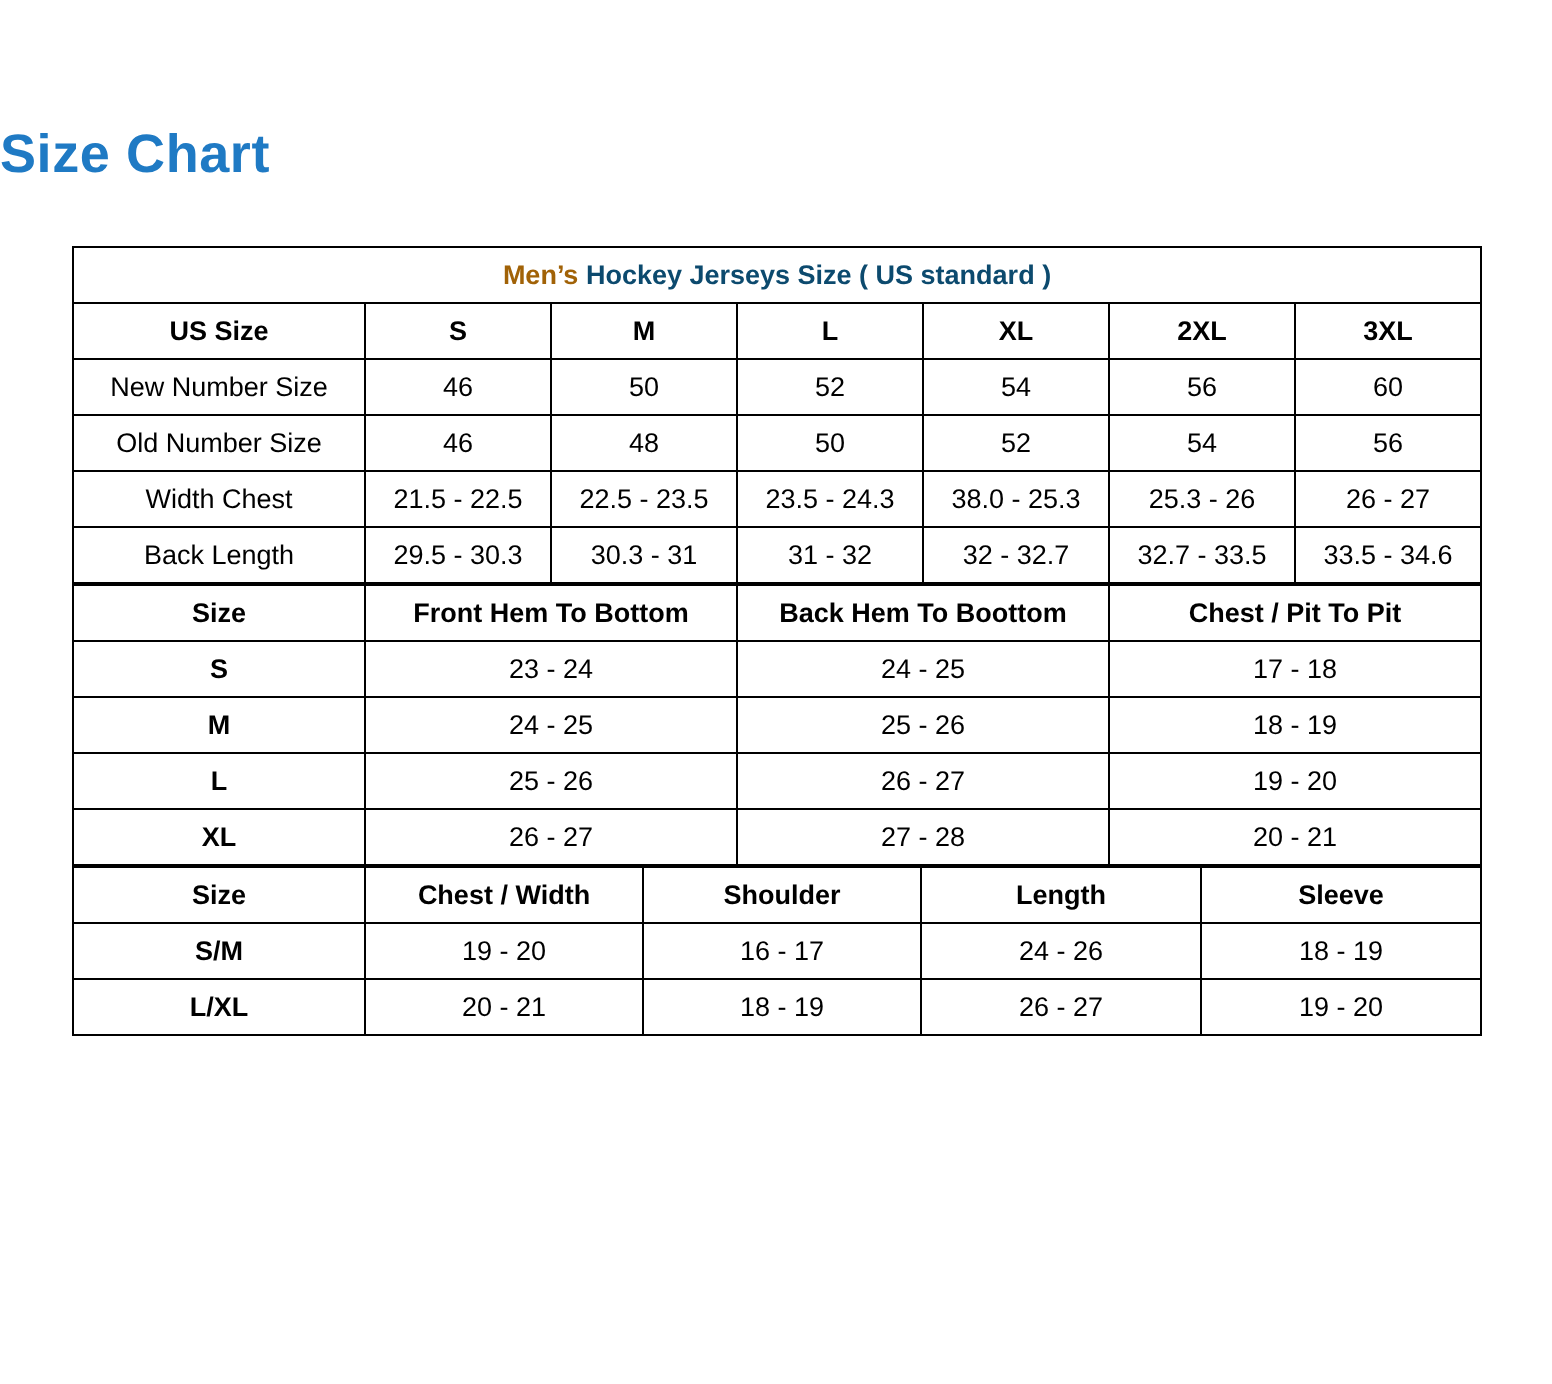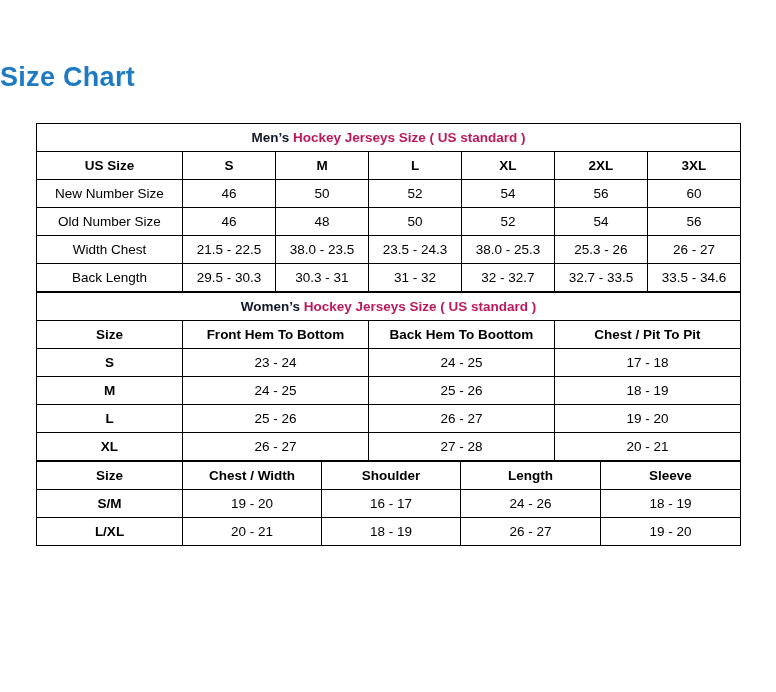--- a/index.html
+++ b/index.html
@@ -48,24 +48,24 @@
     padding: 1px 2px;
     background: #ffffff;
   }
   td.section {
     background: #ffff00;
     font-size: 15px;
     height: 31px;
     font-weight: bold;
   }
   td.section .accent {
-    color: #0f172a;
+    color: #a16207;
   }
   td.section .rest {
-    color: #be185d;
+    color: #0c4a6e;
   }
   td.hdr {
     font-weight: bold;
   }
   td.rowlabel {
     font-weight: normal;
     margin-left: 15px;
   }
   td.boldlabel {
     font-weight: bold;
@@ -119,21 +119,21 @@
           <td>46</td>
           <td>48</td>
           <td>50</td>
           <td>52</td>
           <td>54</td>
           <td>56</td>
         </tr>
         <tr>
           <td class="rowlabel">Width Chest</td>
           <td>21.5 - 22.5</td>
-          <td>38.0 - 23.5</td>
+          <td>22.5 - 23.5</td>
           <td>23.5 - 24.3</td>
           <td>38.0 - 25.3</td>
           <td>25.3 - 26</td>
           <td>26 - 27</td>
         </tr>
         <tr>
           <td class="rowlabel">Back Length</td>
           <td>29.5 - 30.3</td>
           <td>30.3 - 31</td>
           <td>31 - 32</td>
@@ -145,25 +145,20 @@
     </table>
 
     <table class="sz">
       <colgroup>
         <col style="width:146px">
         <col style="width:186px">
         <col style="width:186px">
         <col style="width:186px">
       </colgroup>
       <tbody>
-        <tr>
-          <td class="section" colspan="4">
-            <span class="accent">Women’s</span><span class="rest"> Hockey Jerseys Size ( US standard )</span>
-          </td>
-        </tr>
         <tr>
           <td class="hdr">Size</td>
           <td class="hdr">Front Hem To Bottom</td>
           <td class="hdr">Back Hem To Boottom</td>
           <td class="hdr">Chest / Pit To Pit</td>
         </tr>
         <tr>
           <td class="boldlabel">S</td>
           <td>23 - 24</td>
           <td>24 - 25</td>

